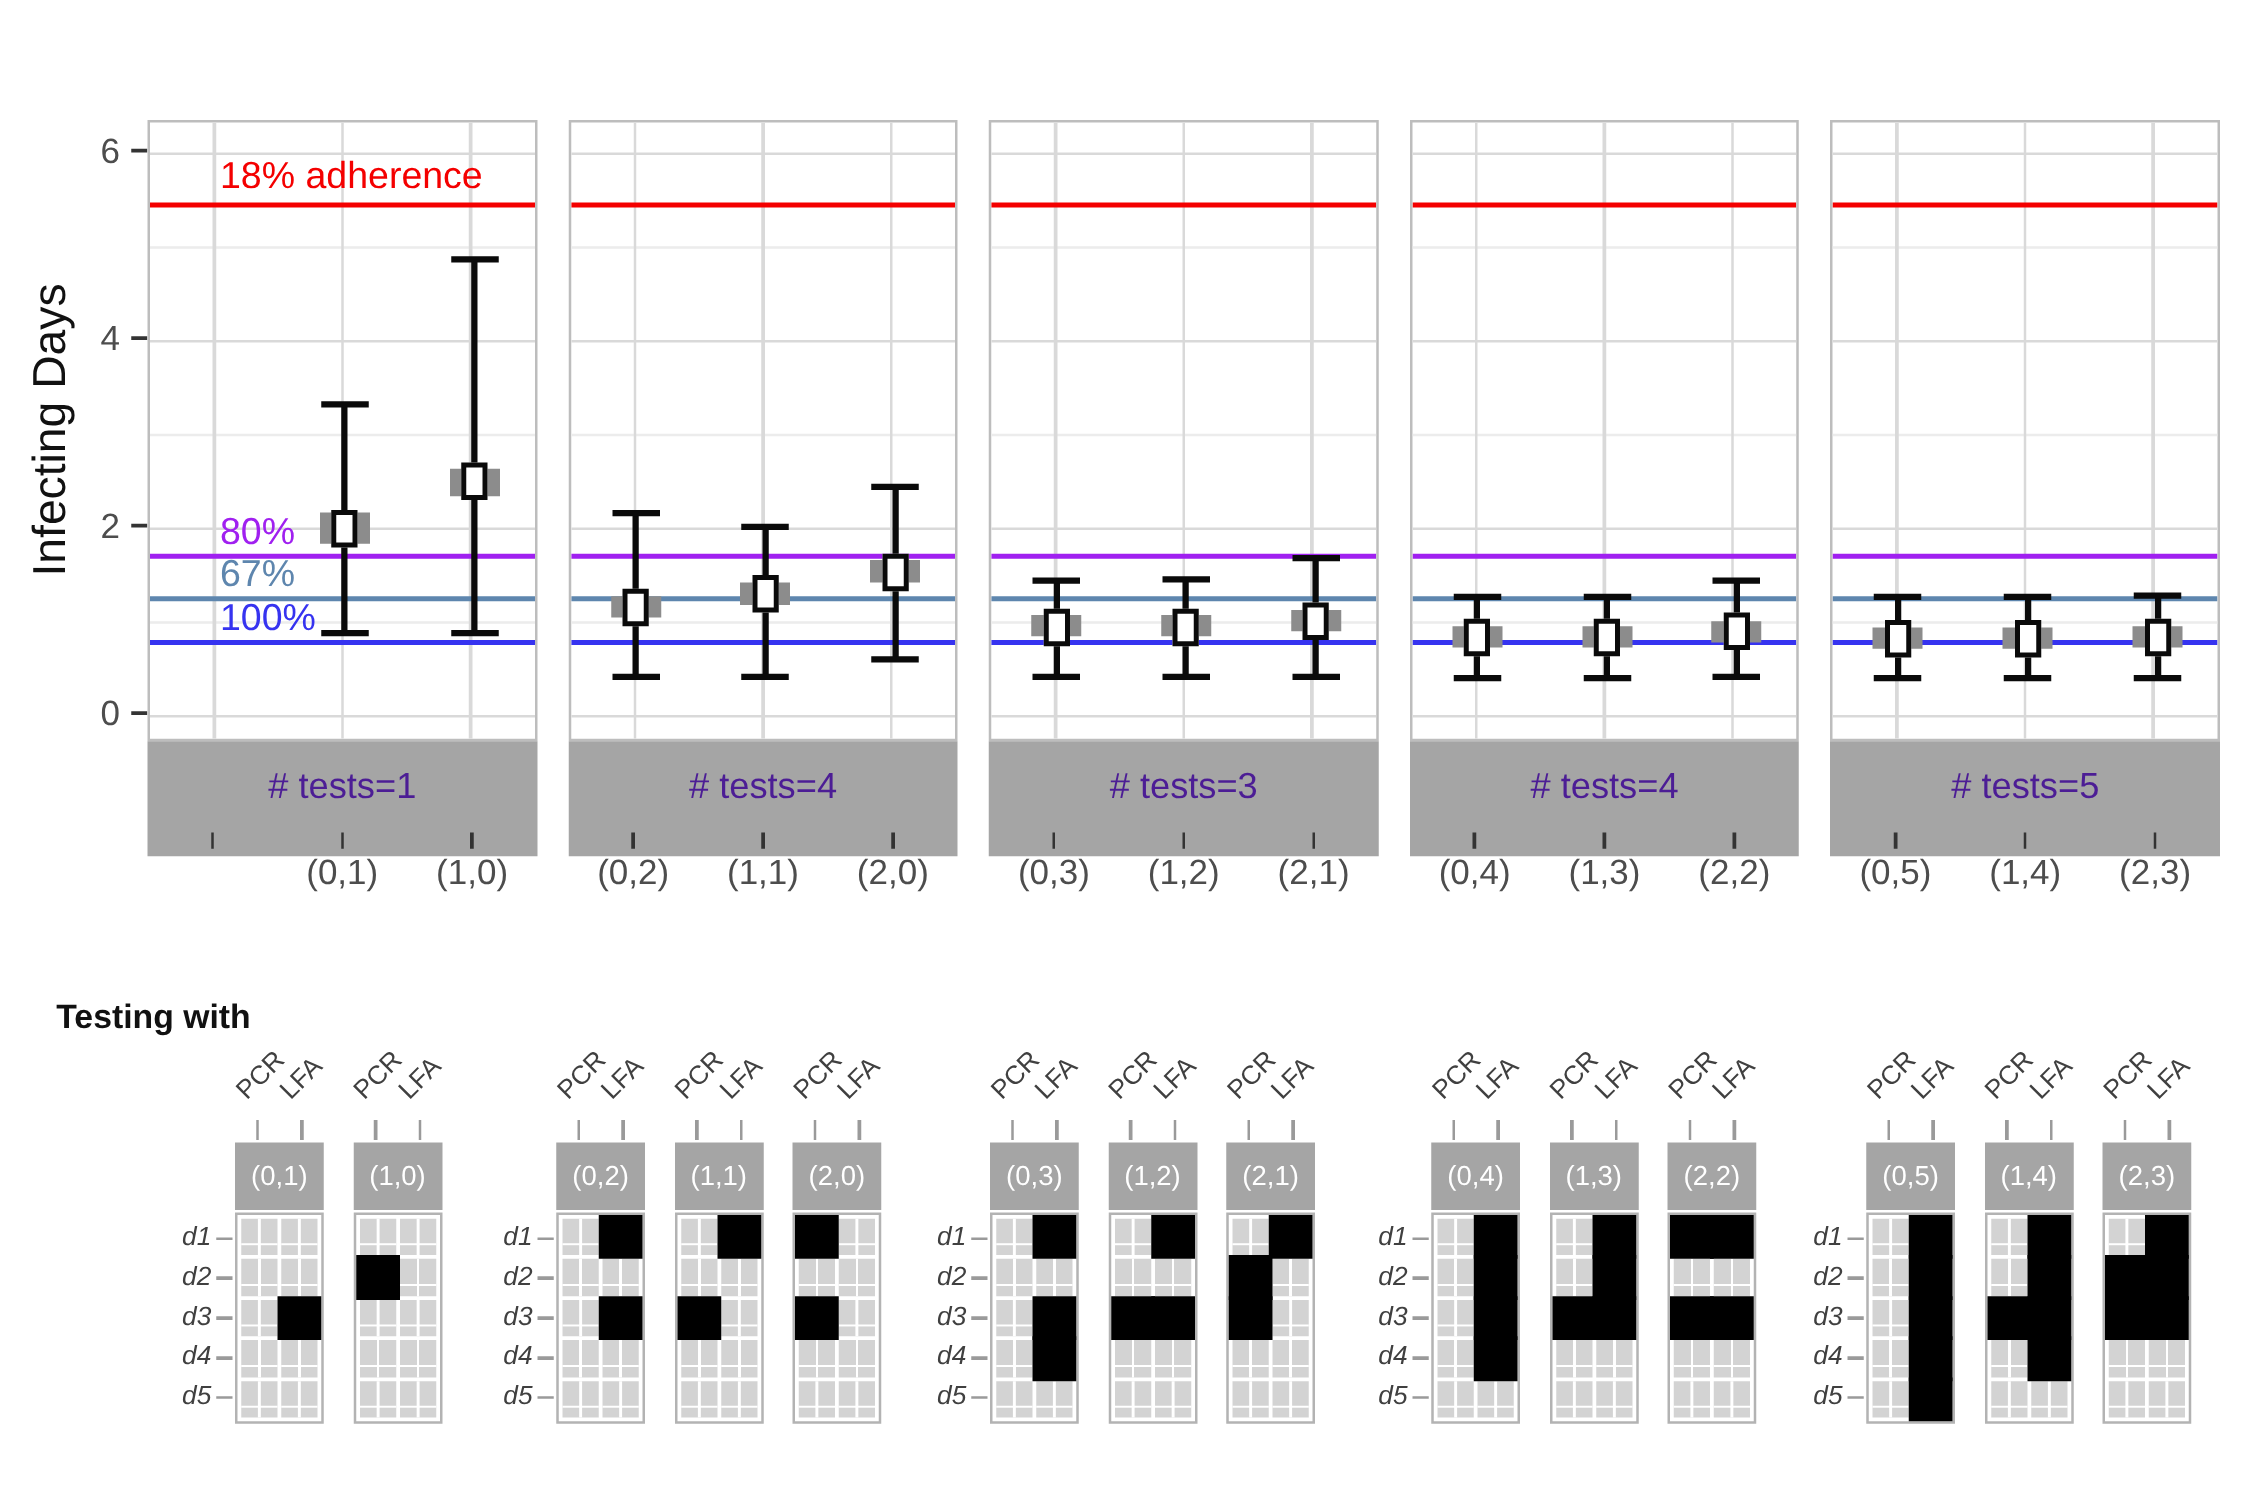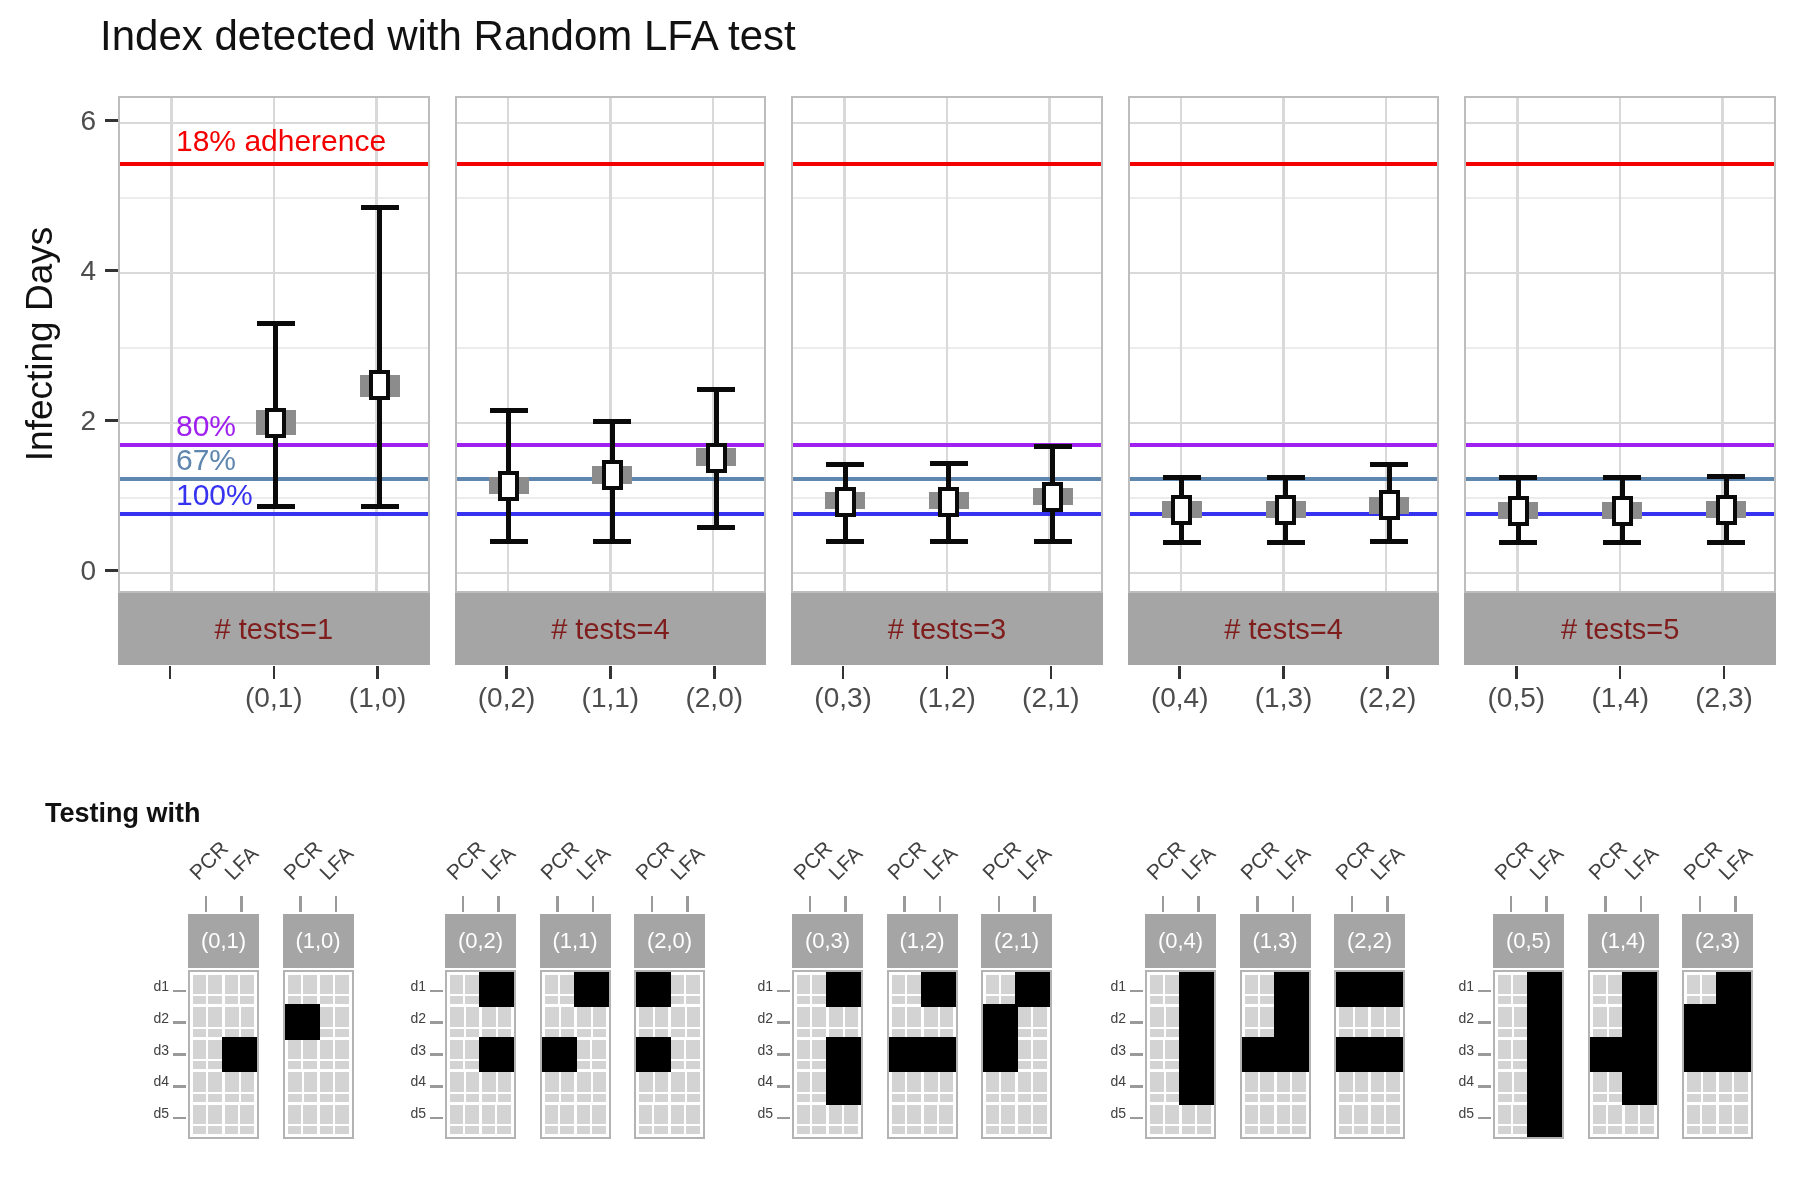--- a/index.html
+++ b/index.html
@@ -18,44 +18,43 @@
   .gridline-h.major { height:2.5px; background:#d9d9d9; }
   .gridline-h.minor { height:1.6px; background:#ececec; }
   .gridline-v { position:absolute; top:0; bottom:0; width:2.5px; background:#d9d9d9; }
   .ref-line { position:absolute; left:0; right:0; height:4px; z-index:2; }
   .ref-label { position:absolute; font-size:30px; white-space:nowrap; z-index:3; }
   .eb-band { position:absolute; width:40px; z-index:4; background:#8c8c8c; }
   .eb-line { position:absolute; width:5px; background:#0a0a0a; z-index:5; }
   .eb-cap { position:absolute; width:38px; height:5px; background:#0a0a0a; z-index:5; }
   .eb-square { position:absolute; width:13px; height:22px; background:#fff; border:4px solid #0a0a0a; z-index:6; }
 
-  .facet-strip { position:absolute; top:593px; height:72px; background:#a5a5a5; color:#7f1d1d; font-size:29px; text-align:center; line-height:72px; }
+  .facet-strip { position:absolute; top:593px; height:92px; background:#a5a5a5; color:#4c1d95; font-size:29px; text-align:center; line-height:72px; }
   .x-tick { position:absolute; top:666px; width:2.5px; height:13px; background:#333; }
   .x-label { position:absolute; top:682px; width:100px; text-align:center; font-size:28px; color:#4d4d4d; }
   .y-tick { position:absolute; left:105px; width:13px; height:3px; background:#333; }
   .y-label { position:absolute; left:48px; width:48px; height:34px; line-height:34px; text-align:right; font-size:28px; color:#4d4d4d; }
 
   .tbl-header { position:absolute; height:54px; background:#a5a5a5; color:#fff; font-size:22px; text-align:center; line-height:54px; }
   .tbl-grid { position:absolute; background:#fff; border:2px solid #b3b3b3; box-sizing:border-box; padding:3px;
               display:grid; grid-template-columns:1fr 1fr; grid-auto-rows:1fr; gap:3px; }
   .heat-cell { background:
       linear-gradient(to right, rgba(0,0,0,0) calc(50% - 1px), #fff calc(50% - 1px), #fff calc(50% + 1px), rgba(0,0,0,0) calc(50% + 1px)),
       linear-gradient(to bottom, rgba(0,0,0,0) calc(70% - 1px), #fff calc(70% - 1px), #fff calc(70% + 1px), rgba(0,0,0,0) calc(70% + 1px)),
       #d3d3d3; }
   .heat-cell.black { background:#000; box-shadow:0 0 0 3px #000; position:relative; z-index:2; }
-  .row-label { position:absolute; width:26px; text-align:right; font-size:14px; color:#404040; }
+  .row-label { position:absolute; width:26px; text-align:right; font-size:21px; color:#404040;font-style:italic; }
   .row-tick { position:absolute; width:13px; height:2.5px; background:#9a9a9a; }
   .col-tick { position:absolute; width:2.5px; height:16px; background:#9a9a9a; }
   .col-label { position:absolute; height:22px; line-height:22px; font-size:21px; color:#404040; transform-origin:left bottom; transform:rotate(-45deg); white-space:nowrap; }
 </style>
 </head>
 <body>
 
 <div class="figure">
-  <div class="chart-title">Index detected with Random LFA test</div>
   <div class="y-axis-title">Infecting Days</div>
   <div id="y-axis">
       <div class="y-tick" style="top: 569.25px;"></div>
       <div class="y-label" style="top: 553.75px;">0</div>
       <div class="y-tick" style="top: 419.25px;"></div>
       <div class="y-label" style="top: 403.75px;">2</div>
       <div class="y-tick" style="top: 269.25px;"></div>
       <div class="y-label" style="top: 253.75px;">4</div>
       <div class="y-tick" style="top: 119.25px;"></div>
       <div class="y-label" style="top: 103.75px;">6</div>

